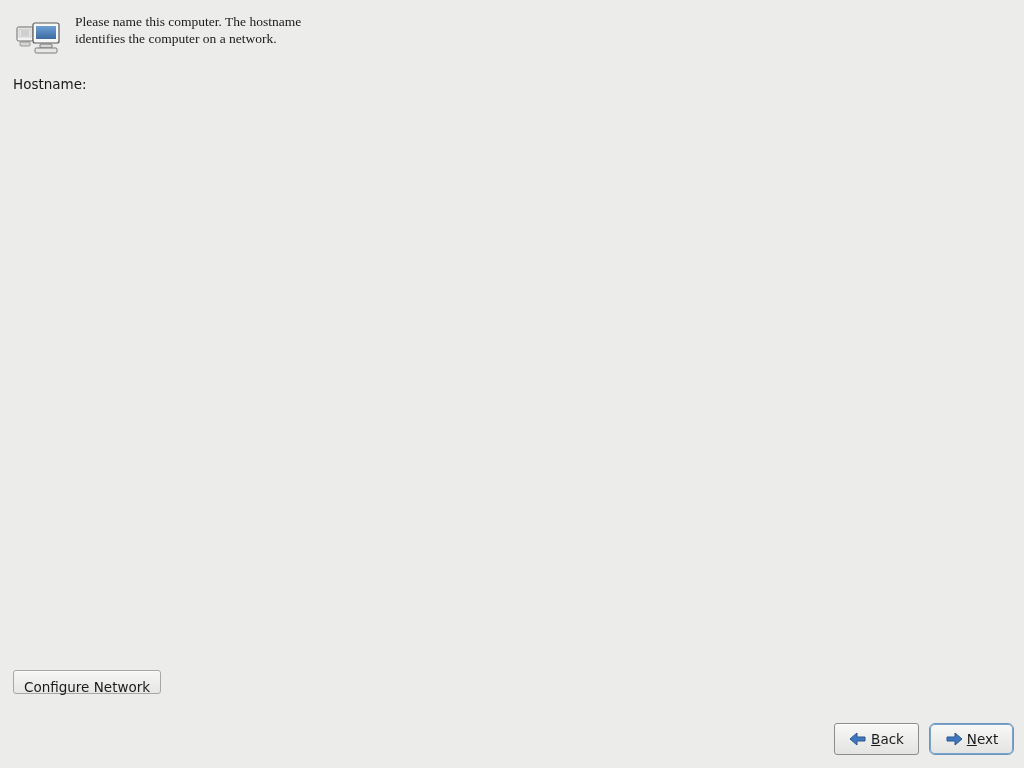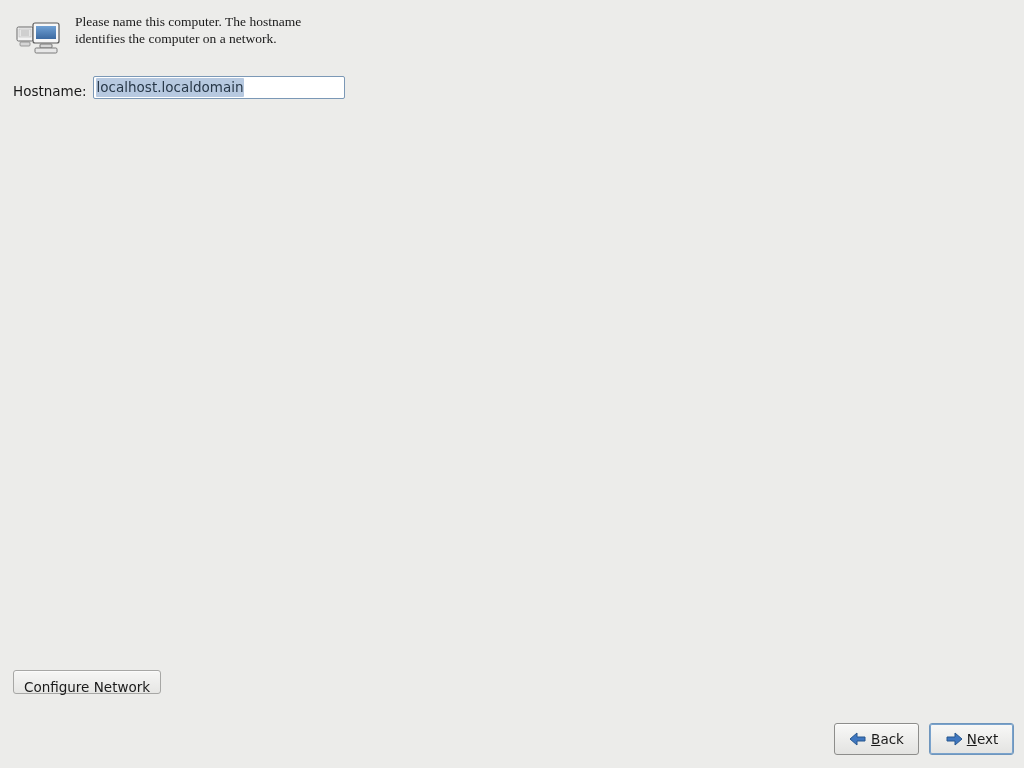--- a/index.html
+++ b/index.html
@@ -119,20 +119,21 @@
     cursor: pointer;
     display: flex;
     align-items: center;
     justify-content: center;
     gap: 4px;
     box-shadow: 0 1px 0 rgba(255,255,255,0.7) inset;
   }
   .nav-btn.focused {
     box-shadow: 0 0 0 1px #79a2cc inset, 0 1px 0 rgba(255,255,255,0.7) inset;
     border-color: #6f96bd;
+    border-radius: 6px;
   }
   .nav-btn .u {
     text-decoration: underline;
   }
   .nav-btn-plain {
     position: relative;
   }
   .arrow-svg {
     flex: 0 0 auto;
     width: 18px;
@@ -167,24 +168,20 @@
             <stop offset="1" stop-color="#3c6aa1"></stop>
           </linearGradient>
         </defs>
       </svg>
     </div>
     <div class="intro-text">Please name this computer.  The hostname identifies the computer on a network.</div>
   </div>
 
   <div class="hostname-row">
     <div class="hostname-label">Hostname:</div>
-    <div class="hostname-input-wrap">
-      <input class="hostname-input" type="text" value="localhost.localdomain" style="">
-      <div class="hostname-sel">localhost.localdomain</div>
-    </div>
   </div>
 
   <button class="config-network-btn">Configure Network</button>
 
   <div class="nav-bar">
     <button class="nav-btn nav-btn-plain">
       <svg class="arrow-svg" viewBox="0 0 18 16">
         <path d="M8 2 L1 8 L8 14 L8 10 L16 10 L16 6 L8 6 Z" fill="#3f77c0" stroke="#27578e" stroke-width="1"></path>
       </svg>
       <span>

